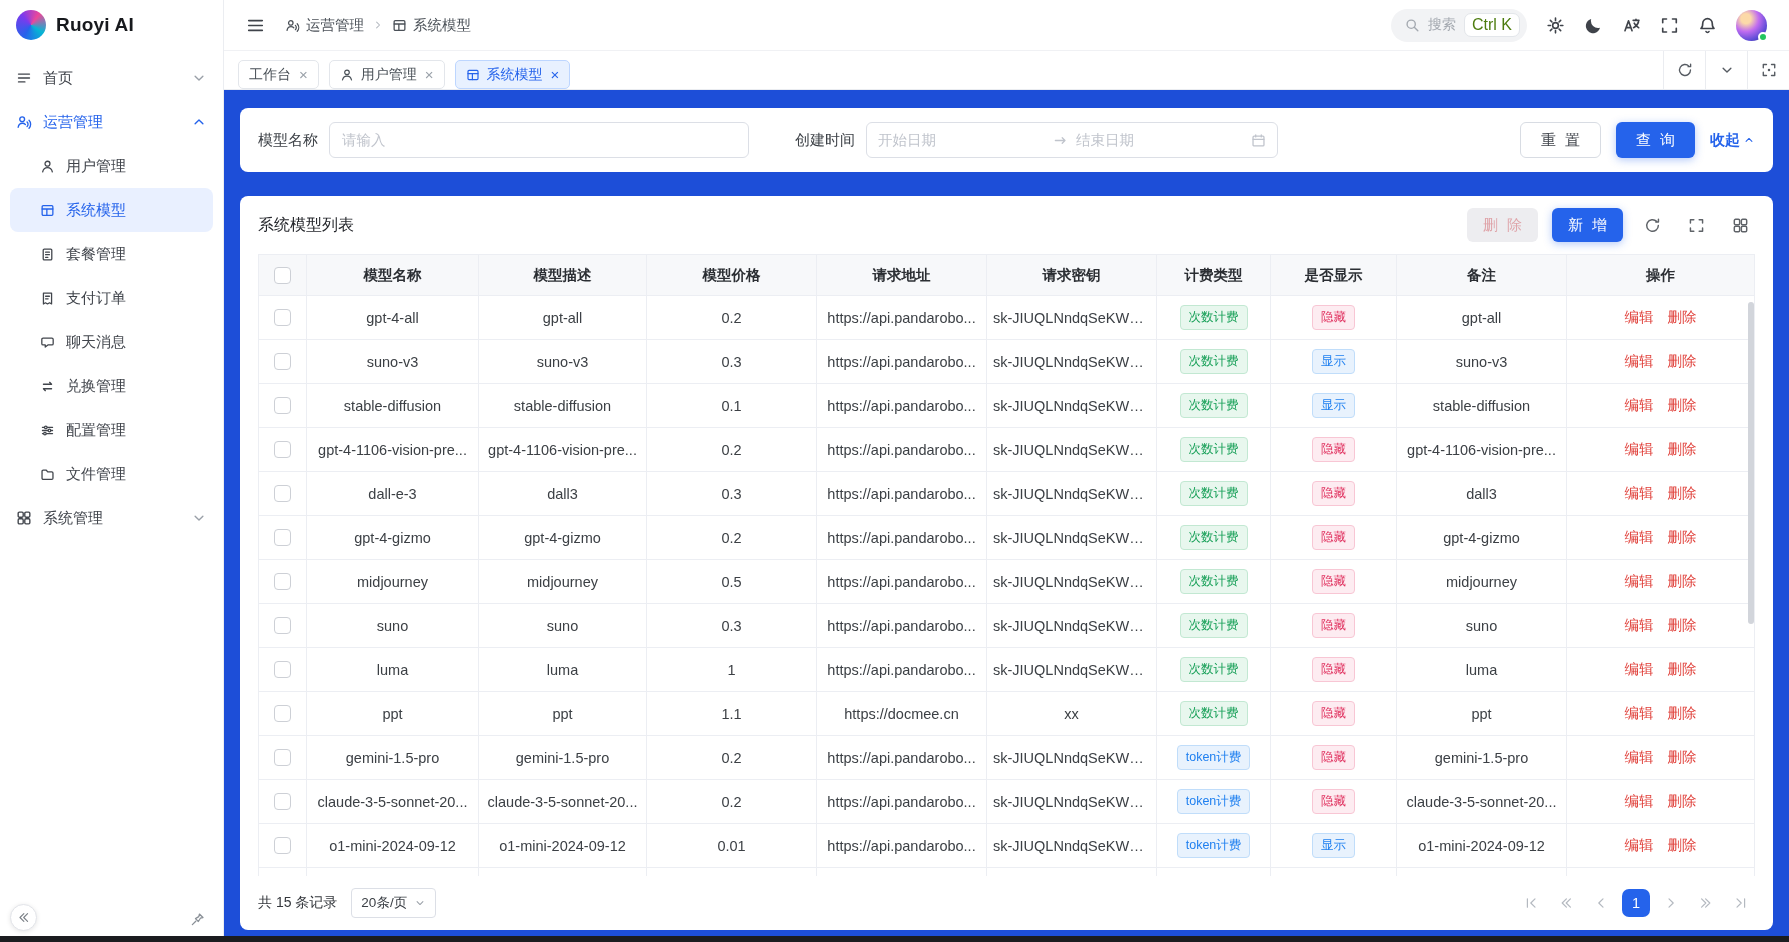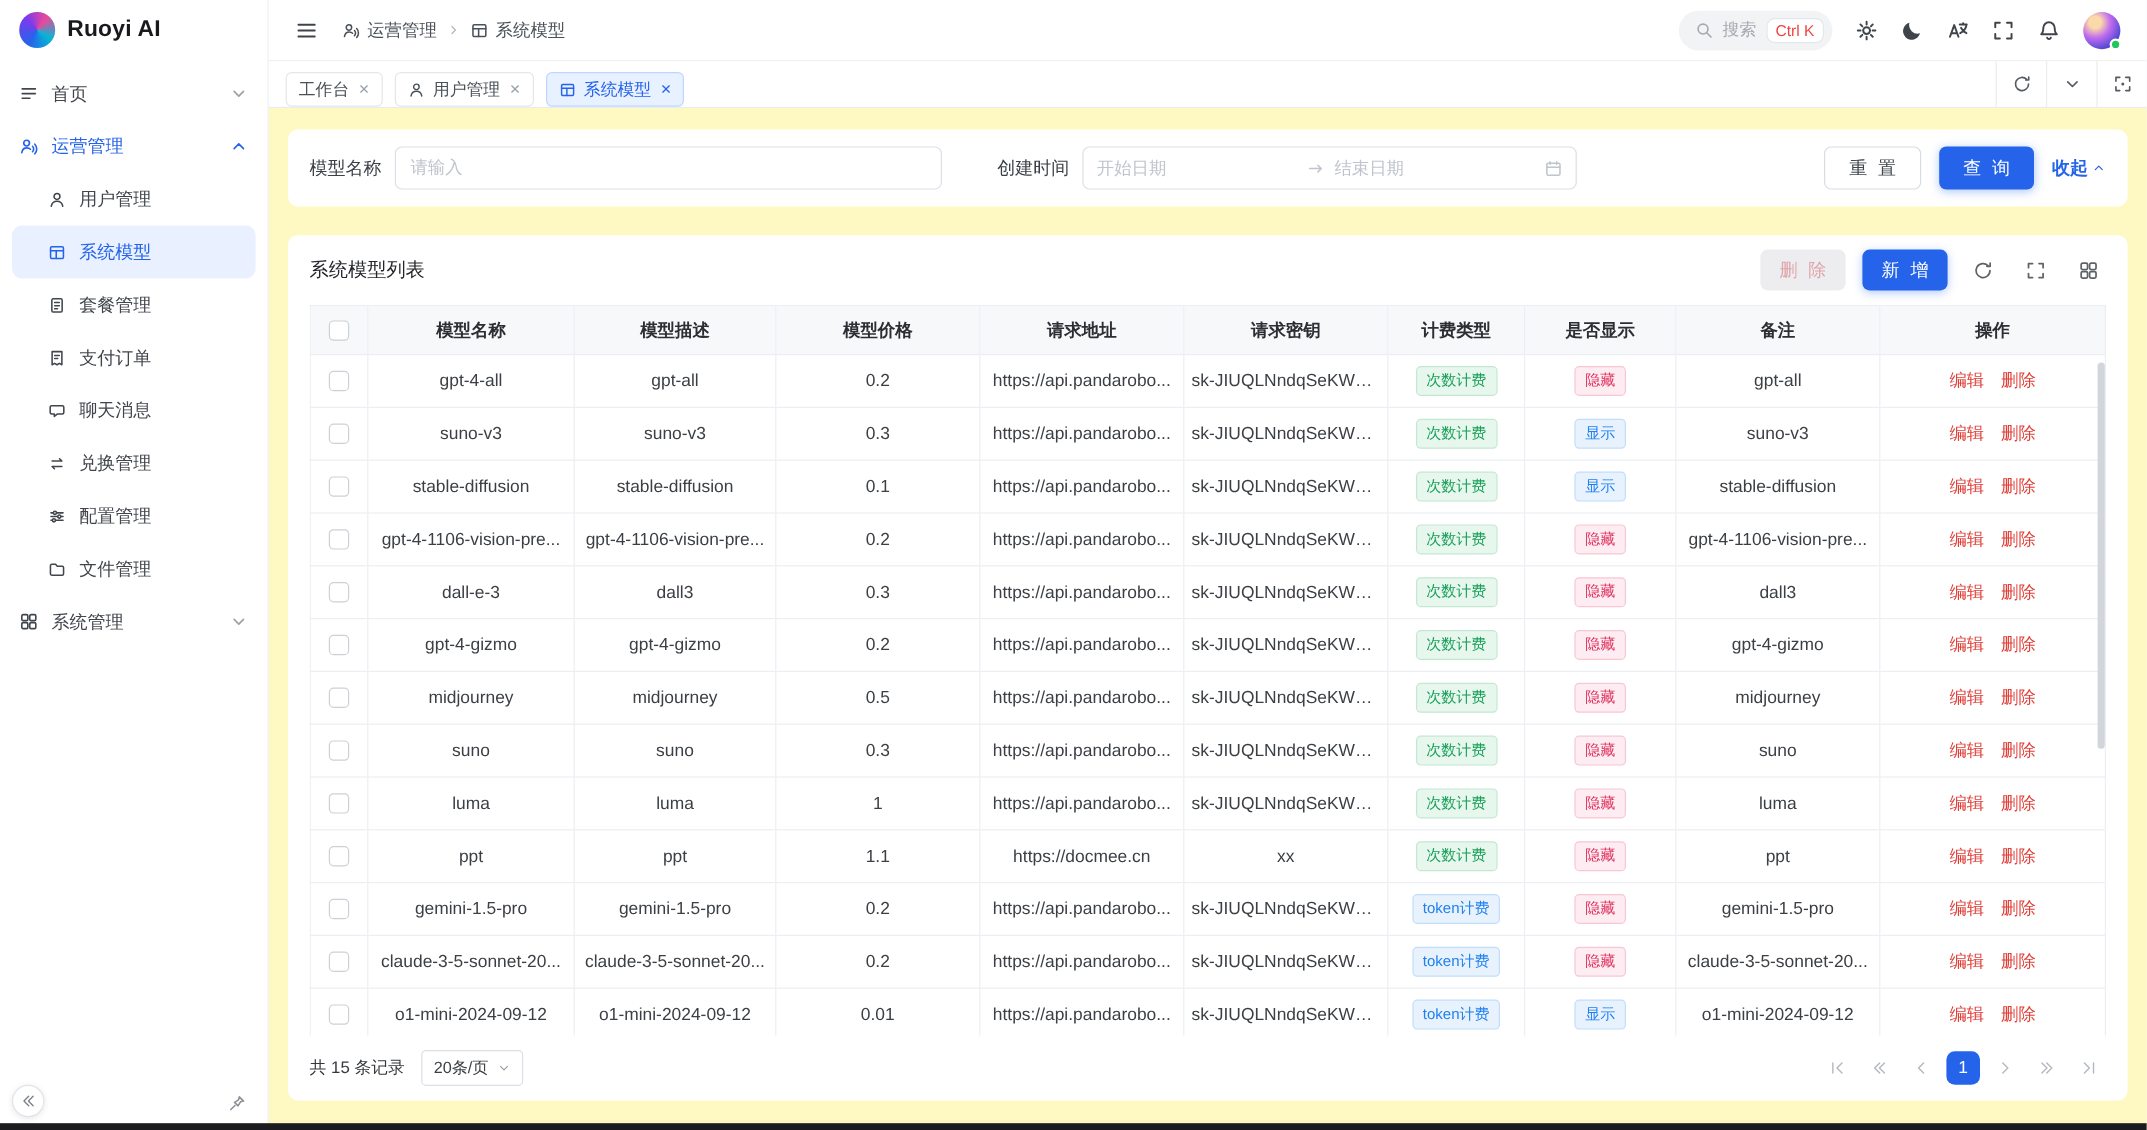--- a/index.html
+++ b/index.html
@@ -35,45 +35,45 @@
   .topbar{height:50px;background:#fff;display:flex;align-items:center;padding:0 22px;gap:20px;flex:none}
   .tb-icon{color:#3f434a;cursor:pointer}
   .tb-icon svg{width:19px;height:19px}
   .breadcrumb{display:flex;align-items:center;gap:8px;font-size:14.5px;color:#4b5158}
   .bc-item{display:flex;align-items:center;gap:6px;cursor:pointer}
   .bc-item .icon svg{width:15px;height:15px}
   .bc-sep{color:#b3b8bf}
   .bc-sep svg{width:12px;height:12px}
   .topbar-right{margin-left:auto;display:flex;align-items:center;gap:19px}
   .search-pill{display:flex;align-items:center;gap:8px;background:#f2f3f5;border-radius:17px;height:33px;padding:0 7px 0 13px;color:#a4a9b0;cursor:pointer;font-size:14px}
-  .kbd{background:#fff;border:1px solid #e3e6ea;border-radius:7px;padding:2px 7px;font-size:13px;color:#ef4444}
+  .kbd{background:#fff;border:1px solid #e3e6ea;border-radius:7px;padding:2px 7px;font-size:16px;color:#4d7c0f}
   .avatar{position:relative;width:31px;height:31px;border-radius:50%;background:radial-gradient(circle at 32% 28%,#fcd9a8 0 16%,#c06cf0 42%,#5b4bd6 72%,#27275e 100%);cursor:pointer;flex:none}
   .status-dot{position:absolute;right:-1px;bottom:-1px;width:10px;height:10px;border-radius:50%;background:#22c55e;border:2px solid #fff}
 
   
   .tabbar{height:40px;background:#fff;border-top:1px solid #f0f1f4;border-bottom:1px solid #eaecf0;display:flex;align-items:stretch;padding-left:14px;flex:none}
   .tabs{display:flex;align-items:flex-end;gap:10px}
   .tab{display:flex;align-items:center;gap:7px;height:29px;padding:0 10px;border:1px solid #e3e6eb;border-radius:5px;font-size:14px;color:#495057;cursor:pointer;background:#fff}
   .tab .icon svg{width:14px;height:14px}
   .tab.active{background:#e8f1ff;border-color:#bdd6ff;color:#2563eb}
   .tab .close{font-size:15px;color:#9aa1a9;line-height:1;margin-left:1px}
   .tab.active .close{color:#2563eb}
   .tab-actions{margin-left:auto;display:flex;align-items:stretch}
   .tab-action{width:42px;display:flex;align-items:center;justify-content:center;border-left:1px solid #eaecf0;color:#565b62;cursor:pointer}
   .tab-action svg{width:16px;height:16px}
 
   
-  .content{flex:1;min-height:0;background:#fef9c3;padding:18px 16px 25px;display:flex;flex-direction:column;gap:24px}
+  .content{flex:1;min-height:0;background:#1d4ed8;padding:18px 16px 12px;display:flex;flex-direction:column;gap:24px}
   .card{background:#fff;border-radius:8px}
 
   
   .filter-card{height:64px;padding:0 18px;display:flex;align-items:center;flex:none}
   .f-label{font-size:15px;color:#3c4046;margin-right:11px;white-space:nowrap}
   .f-label.time{margin-left:46px}
-  .f-input{width:456px;height:36px;border:1px solid #dcdfe6;border-radius:6px;padding:0 12px;font-size:14.5px;color:#333;background:#fff}
+  .f-input{width:420px;height:36px;border:1px solid #dcdfe6;border-radius:6px;padding:0 12px;font-size:14.5px;color:#333;background:#fff}
   .f-input::placeholder{color:#c0c4cc}
   .date-range{width:412px;height:36px;border:1px solid #dcdfe6;border-radius:6px;display:flex;align-items:center;padding:0 11px;gap:8px;font-size:14.5px;color:#c0c4cc;background:#fff;cursor:pointer}
   .dr-text{flex:1;text-align:left;white-space:nowrap}
   .dr-arrow{color:#c0c4cc}
   .date-range .icon svg{width:15px;height:15px}
   .filter-actions{margin-left:auto;display:flex;align-items:center;gap:15px}
   .btn{height:36px;padding:0 20px;border-radius:6px;font-size:15px;display:inline-flex;align-items:center;justify-content:center;white-space:nowrap}
   .btn-plain{border:1px solid #d8dce3;background:#fff;color:#41454c}
   .btn-primary{background:#2563eb;color:#fff;box-shadow:0 2px 8px rgba(37,99,235,.35)}
   .collapse-link{display:inline-flex;align-items:center;gap:3px;color:#2563eb;font-size:15px;font-weight:700}

